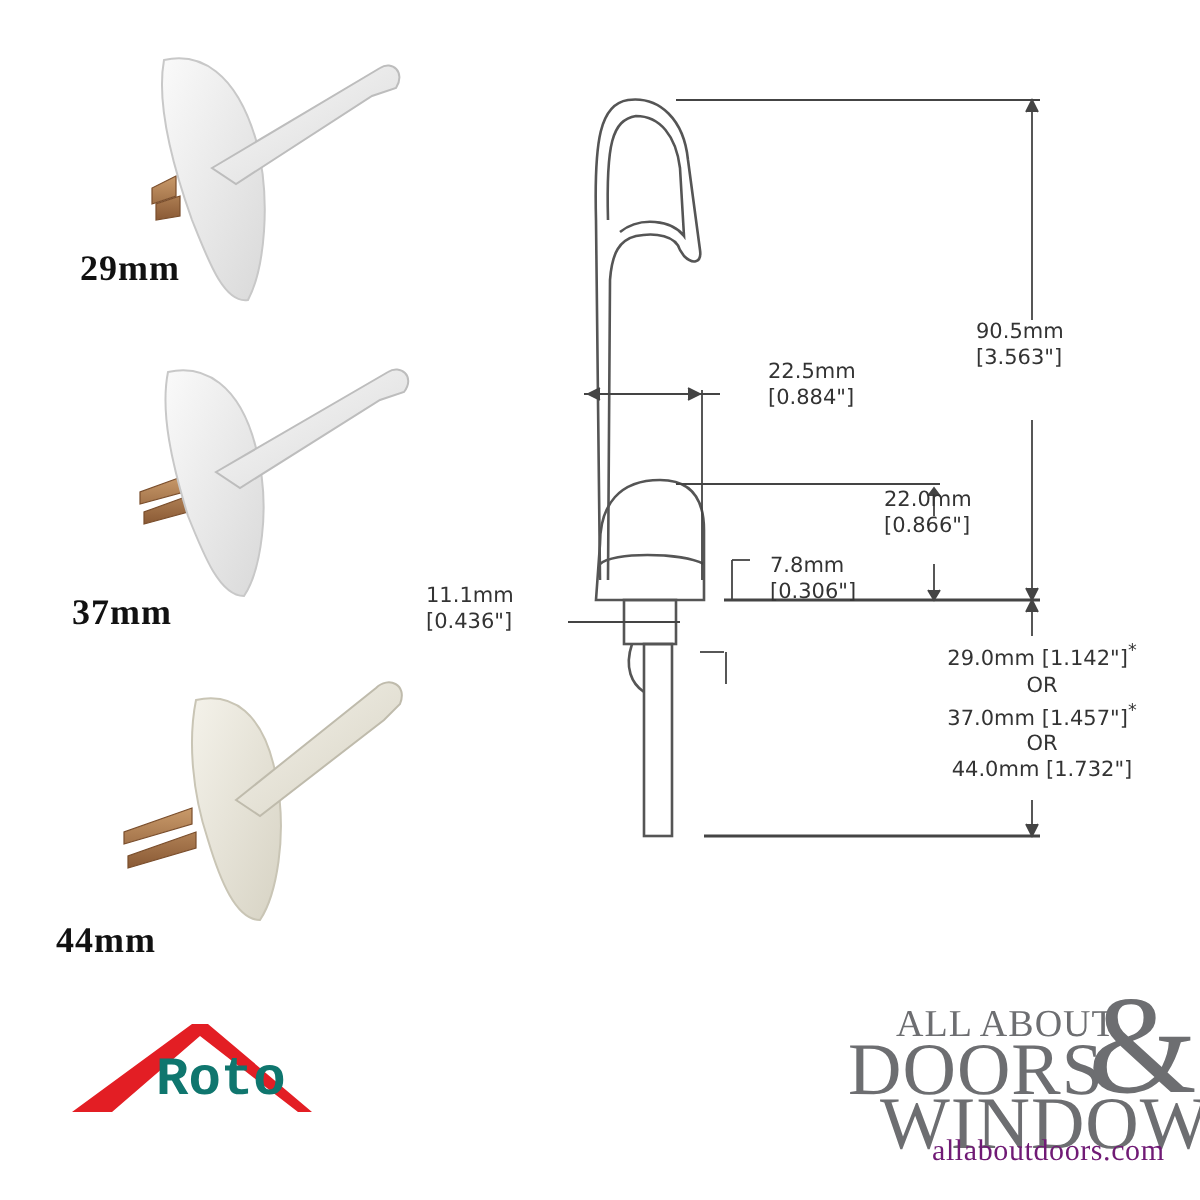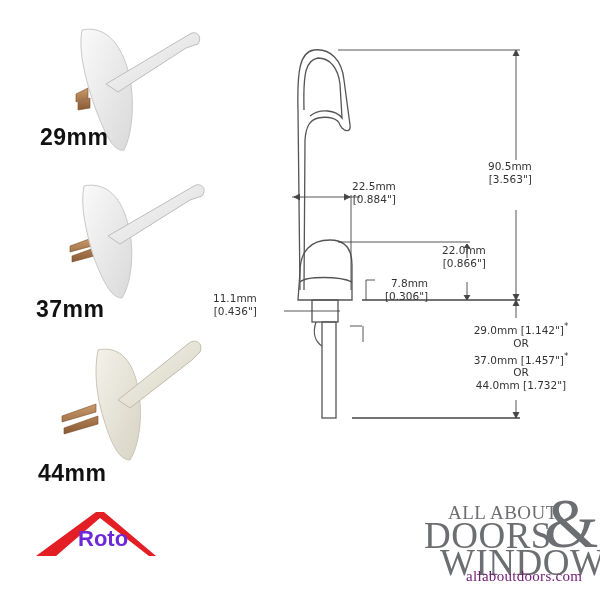--- a/index.html
+++ b/index.html
@@ -1,21 +1,21 @@
 <!DOCTYPE html>
 <html><head>
 <meta charset="utf-8">
 <style>
   html, body { margin: 0; padding: 0; background: #ffffff; }
   body { width: 600px; height: 600px; position: relative; overflow: hidden; font-family: "Liberation Sans", sans-serif; }
   .abs { position: absolute; }
-  .size-label { position: absolute; font-family: Liberation Sans, sans-serif; font-weight: bold; font-size: 23px; color: #111; letter-spacing: 0.5px; }
-  .dim { position: absolute; font-family: "DejaVu Sans", sans-serif; font-size: 10.5px; color: #333; line-height: 13px; white-space: nowrap; text-align: right; }
+  .size-label { position: absolute; font-family: Liberation Serif, serif; font-weight: bold; font-size: 18px; color: #111; letter-spacing: 0.5px; }
+  .dim { position: absolute; font-family: "DejaVu Sans", sans-serif; font-size: 10.5px; color: #333; line-height: 13px; white-space: nowrap; }
   .dim.center { text-align: center; }
-  .logo-roto-text { position: absolute; font-family: Liberation Sans, sans-serif; font-weight: bold; font-size: 22px; color: #6d28d9; }
+  .logo-roto-text { position: absolute; font-family: Liberation Mono, monospace; font-weight: bold; font-size: 27px; color: #0f766e; }
   .aad-small { position: absolute; font-family: "Liberation Serif", serif; font-size: 19px; color: #6d6e71; letter-spacing: 0.5px; }
   .aad-big { position: absolute; font-family: "Liberation Serif", serif; font-size: 37px; color: #6d6e71; line-height: 34px; letter-spacing: 0.5px; }
   .aad-amp { position: absolute; font-family: "Liberation Serif", serif; font-size: 70px; color: #6d6e71; line-height: 60px; }
   .aad-url { position: absolute; font-family: "Liberation Serif", serif; font-size: 15px; color: #701a75; letter-spacing: 0.3px; margin-left: 26px; }
 </style>
 </head>
 <body>
 
 <svg class="abs" style="left:0;top:0" width="240" height="600">
   <defs>
@@ -47,21 +47,21 @@
 
   <g transform="translate(0,320)">
     <path d="M96,84 l-34,12 l0,6 l34,-10 z M98,96 l-34,12 l0,6 l34,-10 z" fill="url(#br)" stroke="#7a4e2c" stroke-width="0.6"></path>
     <path d="M98,30 C116,26 132,36 138,68 C144,98 138,128 130,140 C118,140 110,120 104,100 C96,76 94,50 98,30 z" fill="url(#bg2)" stroke="#c9c5b5" stroke-width="1"></path>
     <path d="M118,80 L188,24 C194,18 204,22 200,32 L192,40 L130,88 Z" fill="url(#bg2)" stroke="#bfbbac" stroke-width="1"></path>
   </g>
 </svg>
 
 <div class="size-label" style="left:40px;top:124px">29mm</div>
 <div class="size-label" style="left:36px;top:296px">37mm</div>
-<div class="size-label" style="left:38px;top:460px">44mm</div>
+<div class="size-label" style="left:28px;top:460px">44mm</div>
 
 <svg class="abs" style="left:0;top:0" width="600" height="600">
   <g fill="none" stroke="#555" stroke-width="1.3">
 
     <path d="M300,290 L298,110 C297,70 300,52 314,50 C330,48 342,60 344,80 L350,125 C351,132 346,132 342,128 L340,125 C338,118 328,116 318,118 C310,120 306,126 305,140 L304,290"></path>
 
     <path d="M304,110 C303,72 306,60 318,58 C330,58 338,68 340,84 L342,118 C336,110 320,108 310,116"></path>
 
     <path d="M300,272 C300,252 310,240 330,240 C346,240 352,250 352,265 L352,300 L298,300 Z"></path>
     <path d="M300,282 C306,276 340,276 352,282"></path>
@@ -101,21 +101,21 @@
     <line x1="350" y1="326" x2="362" y2="326"></line>
     <line x1="363" y1="326" x2="363" y2="342"></line>
     <line x1="516" y1="302" x2="516" y2="318"></line>
     <line x1="516" y1="400" x2="516" y2="418"></line>
     <line x1="352" y1="418" x2="520" y2="418" stroke-width="1.4"></line>
     <path d="M513,306 L516,300 L519,306" fill="#444"></path>
     <path d="M513,412 L516,418 L519,412" fill="#444"></path>
   </g>
 </svg>
 
-<div class="dim" style="left:352px;top:180px">
+<div class="dim" style="left:384px;top:180px">
   <div>22.5mm</div>
   <div>[0.884"]</div>
 </div>
 <div class="dim" style="left:488px;top:160px">
   <div>90.5mm</div>
   <div>[3.563"]</div>
 </div>
 <div class="dim" style="left:442px;top:244px">
   <div>22.0mm</div>
   <div>[0.866"]</div>

